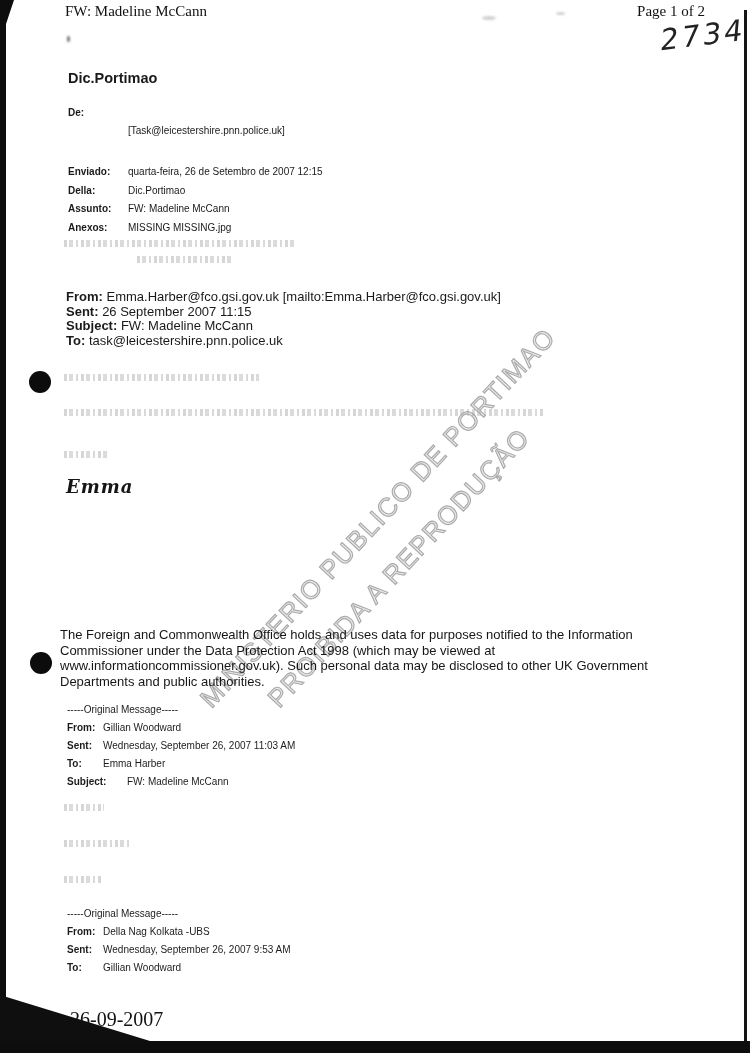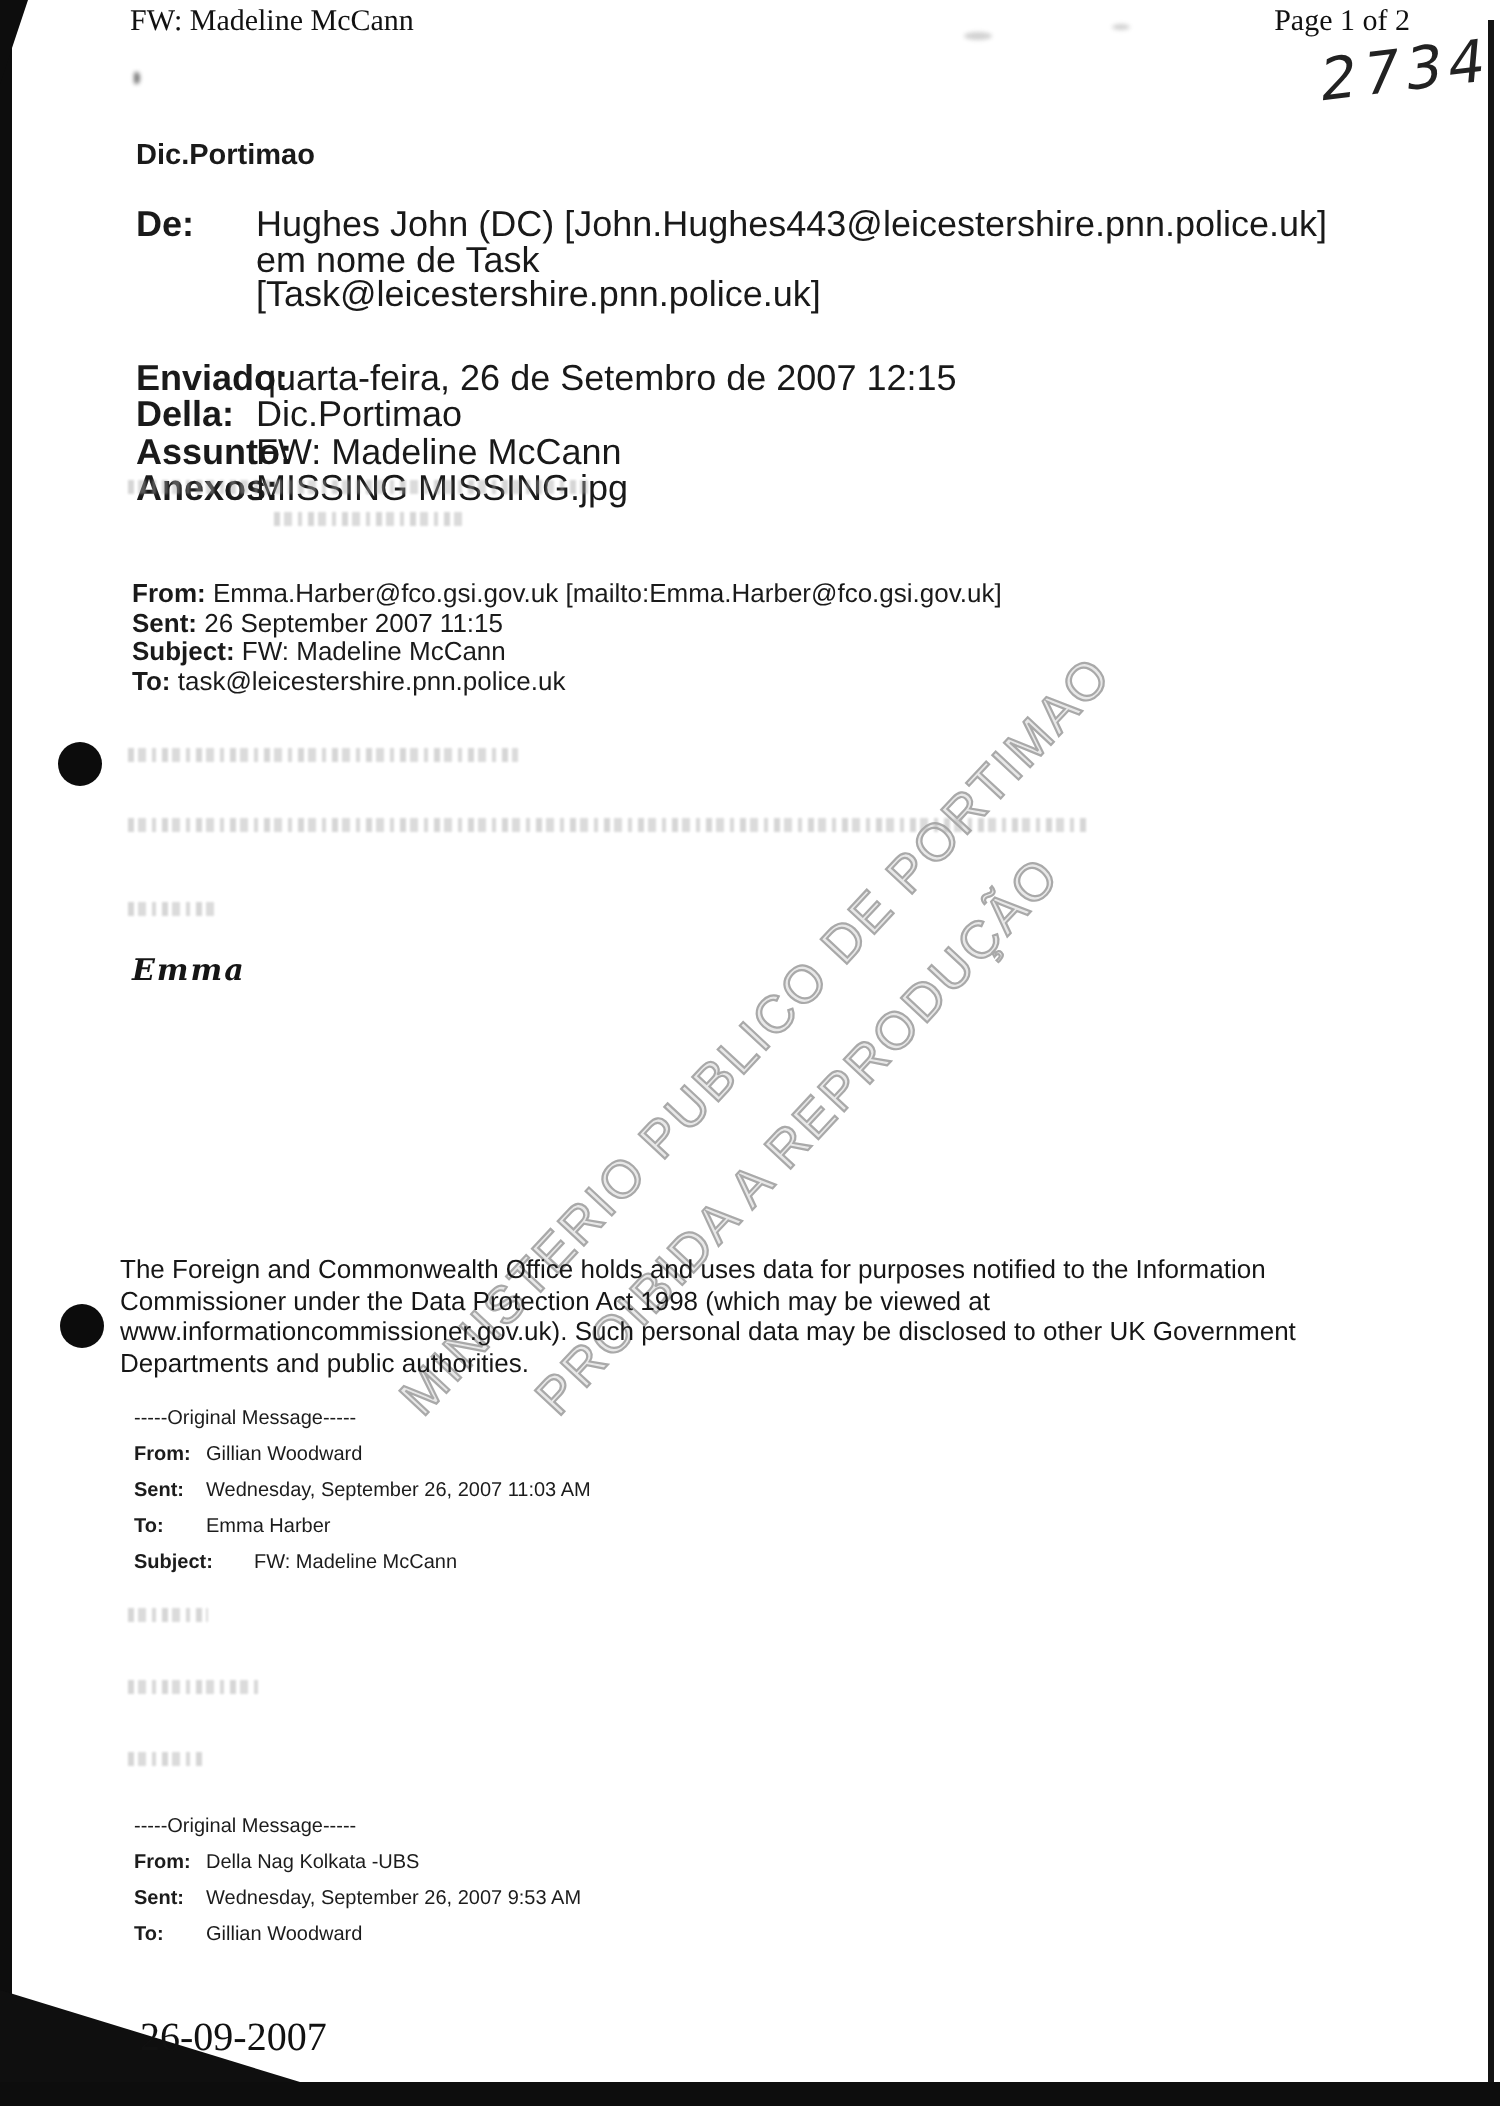--- a/index.html
+++ b/index.html
@@ -27,40 +27,40 @@
   
   .doc-header { position:absolute; left:65px; top:3px; width:640px;
                 font-family:"Liberation Serif", serif; font-size:15px; color:#111; }
   .doc-header .page-num { position:absolute; right:0; top:0; }
   .handwritten { position:absolute; left:660px; top:18px; font-size:29px; color:#222;
                  font-family:"DejaVu Sans", sans-serif;
                  transform:rotate(-7deg) skewX(-12deg); letter-spacing:3px; }
   
   .recipient { position:absolute; left:68px; top:70px; font-size:14.5px; font-weight:bold; }
   
-  .pt-header { position:absolute; left:68px; top:104px; width:600px; font-size:18px; line-height:17.5px; }
+  .pt-header { position:absolute; left:68px; top:104px; width:600px; font-size:10px; line-height:17.5px; }
   .pt-row { display:flex; margin-bottom:1px; }
   .pt-row.gap { margin-top:24px; }
   .pt-label { font-weight:bold; width:60px; flex:0 0 60px; }
   .pt-value { color:#191919; }
   
   .faded { position:absolute; height:7px; opacity:.42; filter:blur(.4px);
            background-image:repeating-linear-gradient(90deg,#9f9f9f 0 3px,transparent 3px 5px,#ababab 5px 9px,transparent 9px 12px,#a5a5a5 12px 14px,transparent 14px 17px); }
   
   .fw-header { position:absolute; left:66px; top:290px; font-size:13px; line-height:14.5px; }
   .fw-header b { font-weight:bold; }
   
   .watermark { position:absolute; left:0; top:0; width:750px; height:1053px; pointer-events:none; }
   .wm-line { position:absolute; white-space:nowrap; font-size:26px; letter-spacing:1.5px;
              color:#e8e8e8; -webkit-text-stroke:1.1px #a9a9a9; font-weight:400; }
   .wm1 { left:378px; top:518px; transform:translate(-50%,-50%) rotate(-47deg); }
   .wm2 { left:399px; top:568px; transform:translate(-50%,-50%) rotate(-47deg); }
   
   .signature { position:absolute; left:66px; top:476px; font-family:"DejaVu Serif", serif;
-               font-style:italic; font-size:15px; font-weight:bold; color:#151515; letter-spacing:1px; }
+               font-style:italic; font-size:18px; font-weight:bold; color:#151515; letter-spacing:1px; }
   
   .disclaimer { position:absolute; left:60px; top:627px; width:610px; font-size:13px; line-height:15.5px; color:#161616; }
   
   .om { position:absolute; font-size:10px; line-height:18px; color:#1c1c1c; }
   .om1 { left:67px; top:701px; }
   .om2 { left:67px; top:905px; }
   .om-row { display:flex; }
   .om-label { font-weight:bold; flex:0 0 36px; }
   .om-label.wide { flex:0 0 60px; }
   .om-val { }
@@ -93,21 +93,21 @@
     <span class="page-num">Page 1 of 2</span>
   </div>
   <div class="handwritten">2734</div>
 
   <div class="recipient">Dic.Portimao</div>
 
   <div class="pt-header">
     <div class="pt-row">
       <span class="pt-label">De:</span>
       <span class="pt-value">
-        <span>Hughes John (DC) [John.Hughes443@leicestershire.pnn.police.uk] em nome de Task</span><br>
+        <br>
         <span>[Task@leicestershire.pnn.police.uk]</span>
       </span>
     </div>
     <div class="pt-row gap">
       <span class="pt-label">Enviado:</span>
       <span class="pt-value">quarta-feira, 26 de Setembro de 2007 12:15</span>
     </div>
     <div class="pt-row">
       <span class="pt-label">Della:</span>
       <span class="pt-value">Dic.Portimao</span>

